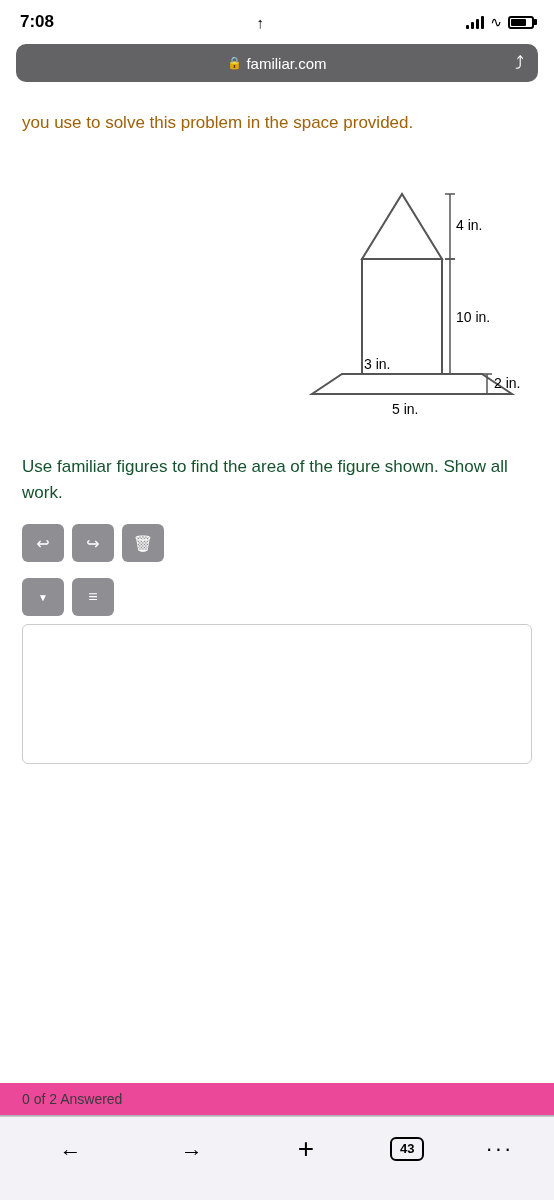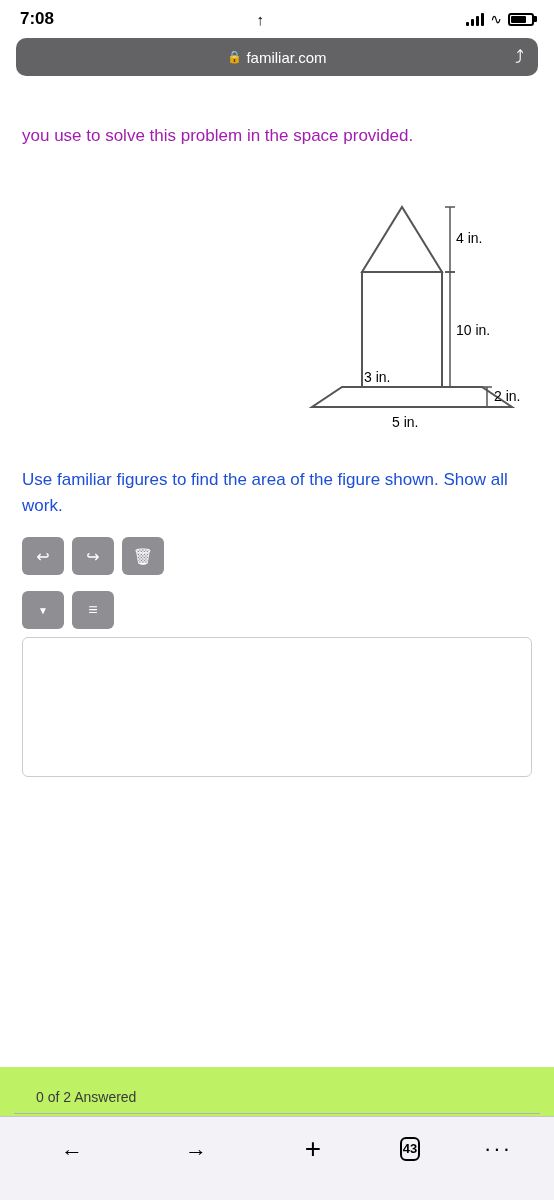--- a/index.html
+++ b/index.html
@@ -8,21 +8,21 @@
       height: 1200px;
       background: #fff;
       font-family: -apple-system, BlinkMacSystemFont, 'Helvetica Neue', Arial, sans-serif;
       overflow: hidden;
       position: relative;
     }
 
     
     .status-bar {
       background: #fff;
-      height: 38px;
+      height: 44px;
       display: flex;
       align-items: center;
       justify-content: space-between;
       padding: 0 20px;
     }
     .status-time {
       font-size: 17px;
       font-weight: 600;
       color: #000;
     }
@@ -105,39 +105,38 @@
     }
 
     
     .content-area {
       background: #fff;
       padding: 18px 22px 0 22px;
       flex: 1;
     }
     .intro-text {
       font-size: 17px;
-      color: #a21caf;
+      color: #a16207;
       line-height: 1.5;
       margin-bottom: 18px;
-      margin-top: 19px;
     }
 
     
     .figure-container {
       display: flex;
       justify-content: flex-end;
       align-items: center;
       margin: 0 auto 20px auto;
       padding: 10px 0;
     }
 
     
     .question-text {
       font-size: 17px;
-      color: #1d4ed8;
+      color: #14532d;
       line-height: 1.55;
       margin-bottom: 18px;
     }
 
     
     .toolbar {
       display: flex;
       gap: 8px;
       margin-bottom: 8px;
       flex-wrap: wrap;
@@ -171,25 +170,25 @@
       border: 1.5px solid #ccc;
       border-radius: 6px;
       height: 140px;
       background: #fff;
       margin-bottom: 0;
     }
 
     
     .bottom-bar {
       position: absolute;
-      bottom: 72px;
+      bottom: 84px;
       left: 0;
       right: 0;
-      background: #bef264;
-      padding: 14px;
+      background: #ec4899;
+      padding: 0;
     }
     .answered-text {
       padding: 8px 22px;
       font-size: 14px;
       color: #3a3a3c;
       border-bottom: 1px solid #b0b0b5;
     }
     .summary-row {
       display: flex;
       align-items: center;
@@ -277,21 +276,21 @@
       background: none;
       border: none;
       cursor: pointer;
       display: flex;
       align-items: center;
       justify-content: center;
     }
     .tabs-badge {
       border: 2px solid #000;
       border-radius: 6px;
-      width: 20px;
+      width: 34px;
       height: 24px;
       display: flex;
       align-items: center;
       justify-content: center;
       font-size: 13px;
       font-weight: 600;
       color: #000;
     }
     .more-btn {
       background: none;

